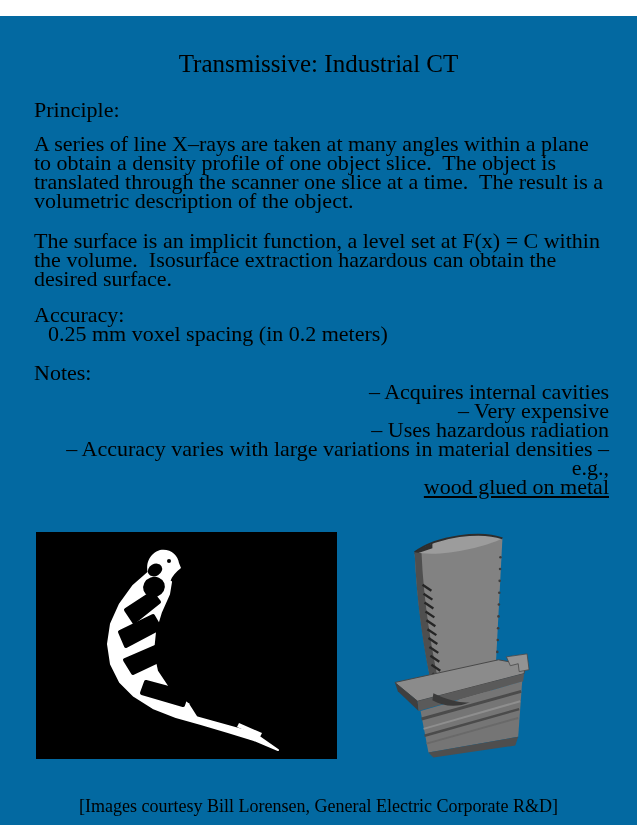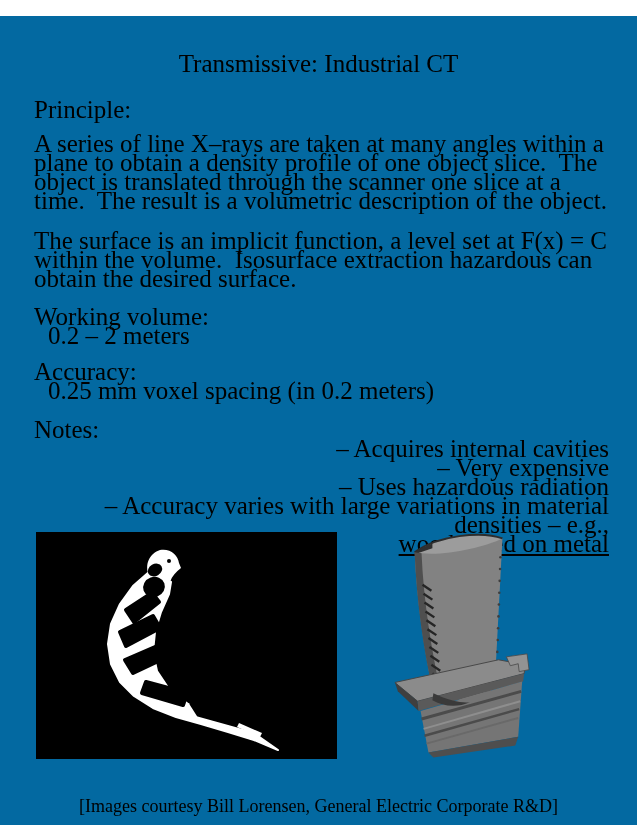--- a/index.html
+++ b/index.html
@@ -15,21 +15,21 @@
   .title{
     padding-top:33px;
     text-align:center;
     font-size:25px;
     line-height:30px;
     white-space:nowrap;
   }
   .content{
     margin-left:34px;
     width:575px;
-    font-size:25px;
+    font-size:22px;
     line-height:19px;
   }
   .para{white-space:pre-wrap;}
   .b-principle{margin-top:21px;}
   .b-para1{margin-top:15px;}
   .b-para2{margin-top:21px;}
   .b-wv{margin-top:19px;}
   .b-acc{margin-top:17px;}
   .b-notes{margin-top:20px;}
   .sub{margin-left:14px;}
@@ -57,24 +57,20 @@
 
   <div class="title">Transmissive: Industrial CT</div>
 
   <div class="content">
     <div class="b-principle">Principle:</div>
 
     <div class="para b-para1">A series of line X–rays are taken at many angles within a plane to obtain a density profile of one object slice.  The object is translated through the scanner one slice at a time.  The result is a volumetric description of the object.</div>
 
     <div class="para b-para2">The surface is an implicit function, a level set at F(x) = C within the volume.  Isosurface extraction hazardous can obtain the desired surface.</div>
 
-    <div class="b-wv">
-      <div>Working volume:</div>
-      <div class="sub">0.2 – 2 meters</div>
-    </div>
 
     <div class="b-acc">
       <div>Accuracy:</div>
       <div class="sub">0.25 mm voxel spacing (in 0.2 meters)</div>
     </div>
 
     <div class="b-notes">
       <div>Notes:</div>
       <div class="note">– Acquires internal cavities</div>
       <div class="note">– Very expensive</div>

